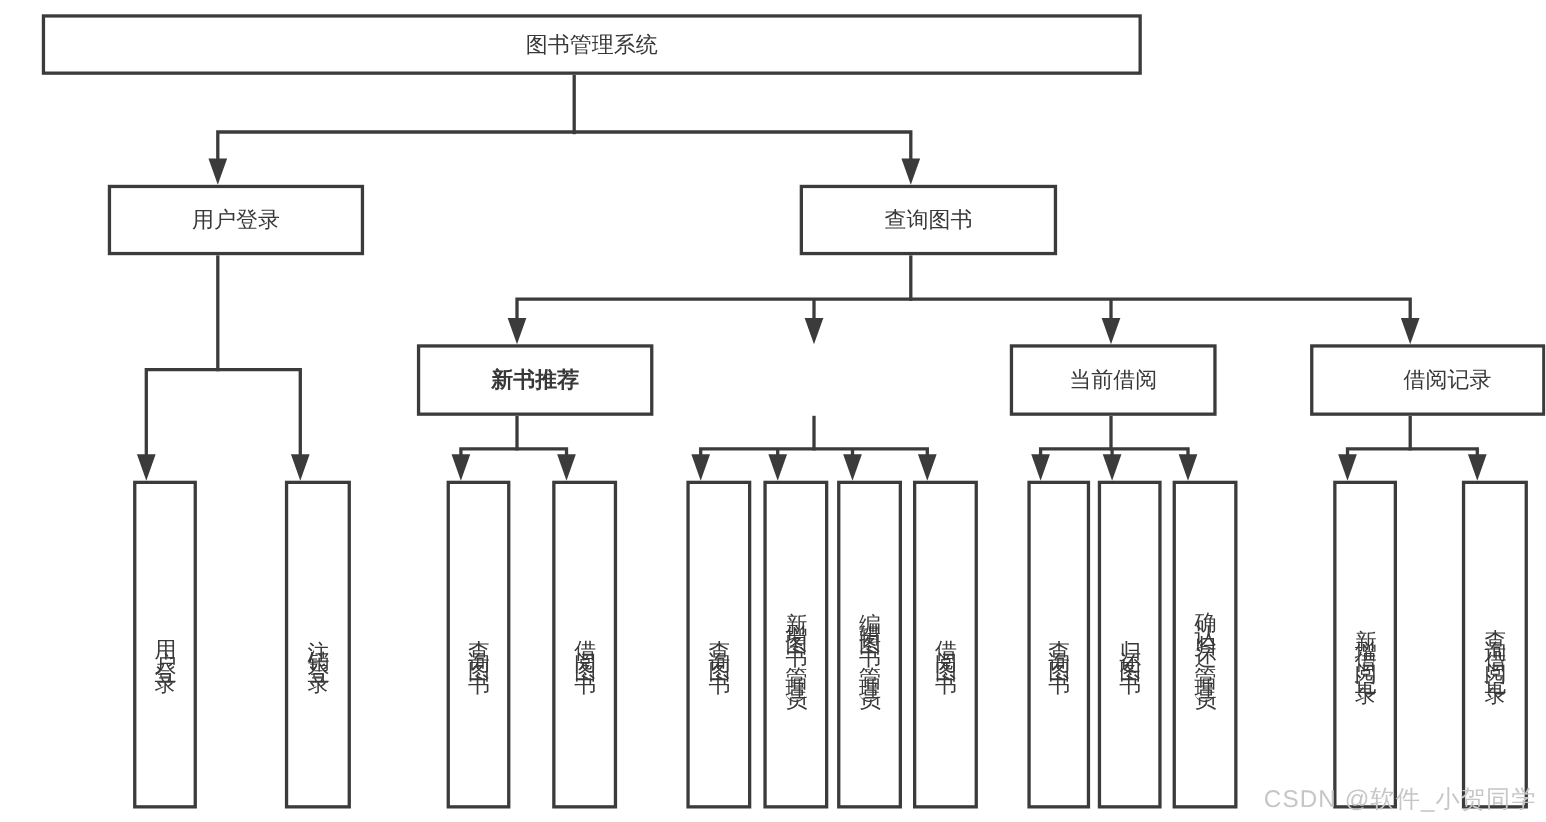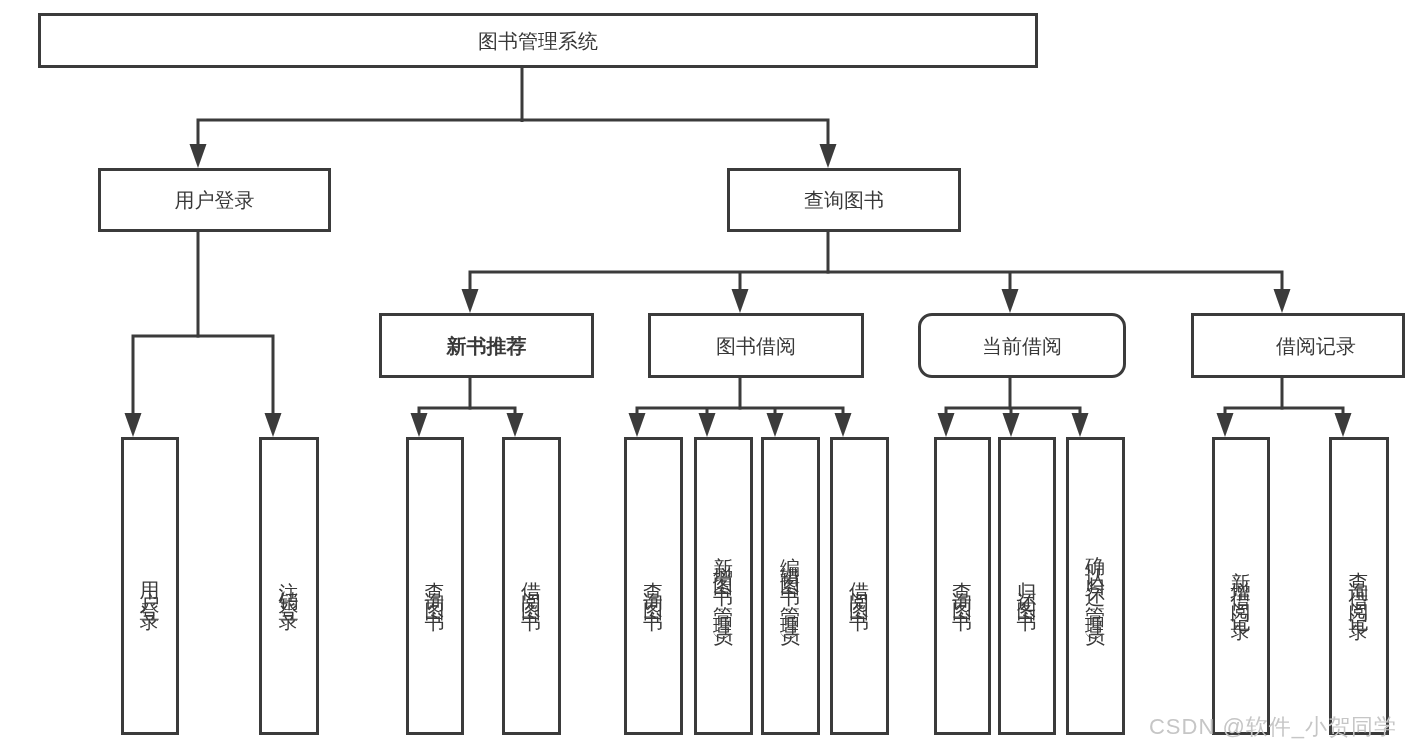--- a/index.html
+++ b/index.html
@@ -117,24 +117,21 @@
   <div class="node" style="left:82px; top:168px; width:233px; height:64px;">
     <span>用户登录</span>
   </div>
   <div class="node" style="left:711px; top:168px; width:234px; height:64px;">
     <span>查询图书</span>
   </div>
 
   <div class="node" style="left:363px; top:313px; width:215px; height:65px;font-weight:bold;">
     <span>新书推荐</span>
   </div>
-  <div class="node" style="left:632px; top:313px; width:216px; height:65px;">
-    <span>图书借阅</span>
-  </div>
-  <div class="node" style="left:902px; top:313px; width:208px; height:65px;border-radius:14px;">
+  <div class="node" style="left:902px; top:313px; width:188px; height:65px;">
     <span>当前借阅</span>
   </div>
   <div class="node" style="left:1175px; top:313px; width:214px; height:65px;padding-left:36px;">
     <span>借阅记录</span>
   </div>
 
   <div class="node vertical" style="left:105px; top:437px; width:58px; height:298px;">
     <span>用户登录</span>
   </div>
   <div class="node vertical" style="left:243px; top:437px; width:60px; height:298px;">

